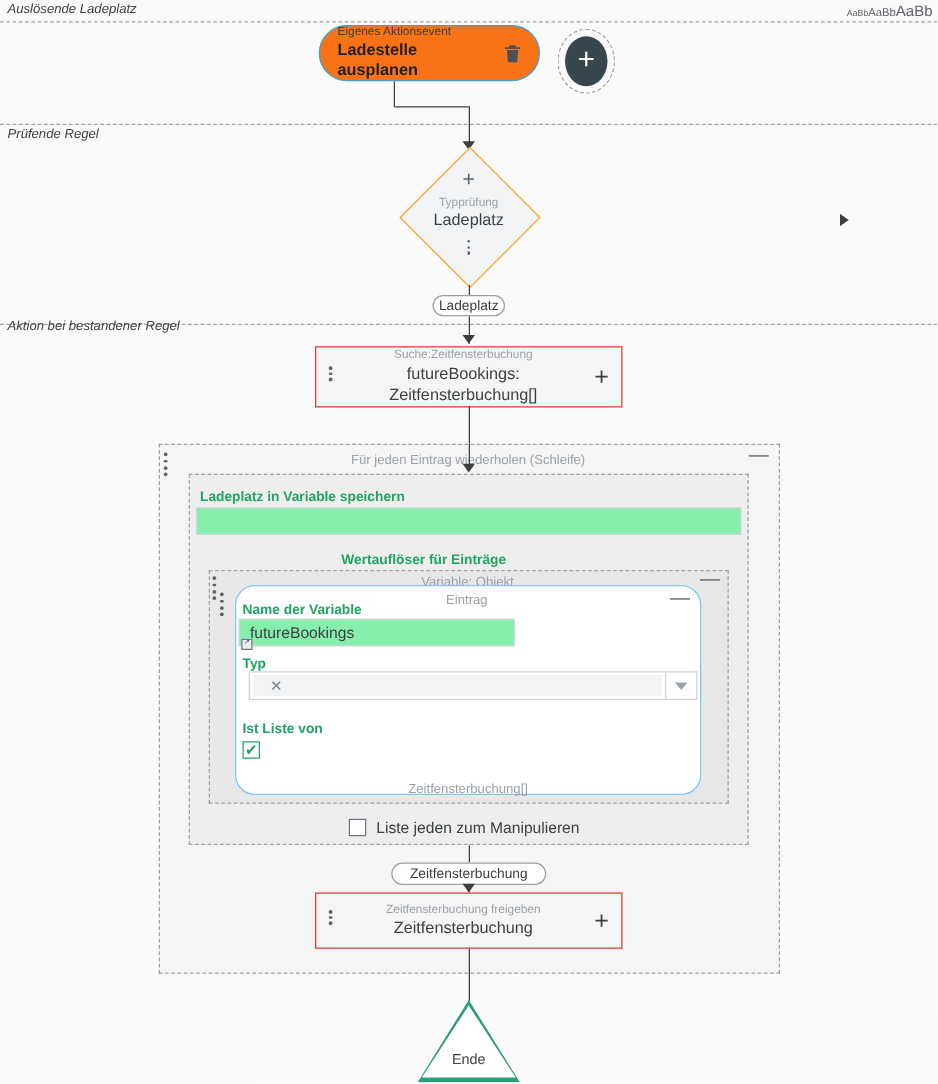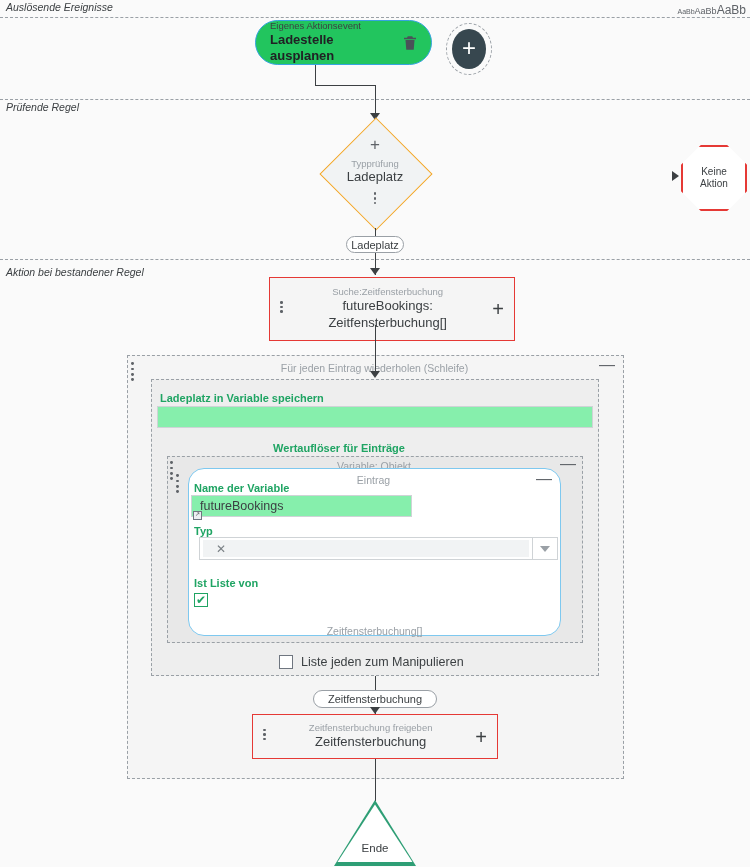--- a/index.html
+++ b/index.html
@@ -72,21 +72,21 @@
     width: 0; height: 0;
     border-top: 5px solid transparent;
     border-bottom: 5px solid transparent;
     border-left: 7px solid #3c4043;
   }
 
   
   .trigger-node {
     position: absolute;
     box-sizing: border-box;
-    background: #22c55e;
+    background: #f97316;
     border: 1.6px solid #36a3e0;
     border-radius: 26px;
     display: flex;
     align-items: center;
     padding: 0 12px 0 14px;
   }
   .trigger-texts { flex: 1 1 auto; }
   .trigger-sub {
     font-size: 9.5px;
     color: #3c4043;
@@ -450,21 +450,21 @@
 </style>
 </head>
 <body>
 
 <div id="canvas">
 
   <div class="font-sample">
     <span class="s1">AaBb</span><span class="s2">AaBb</span><span class="s3">AaBb</span>
   </div>
 
-  <div class="lane-label" style="top:1px;">Auslösende Ereignisse</div>
+  <div class="lane-label" style="top:1px;">Auslösende Ladeplatz</div>
   <div class="lane-sep" style="top:17px;"></div>
 
   <div class="trigger-node" style="left:255px; top:20px; width:177px; height:45px;">
     <div class="trigger-texts">
       <div class="trigger-sub">Eigenes Aktionsevent</div>
       <div class="trigger-title">Ladestelle ausplanen</div>
     </div>
     <span class="trash-icon">
       <svg viewBox="0 0 24 24" width="18" height="20" aria-hidden="true">
         <path d="M9 3h6l1 2h4v2H4V5h4l1-2z" fill="#4a5258"></path>
@@ -493,36 +493,30 @@
       <div class="diamond-plus">+</div>
       <div class="diamond-sub">Typprüfung</div>
       <div class="diamond-title">Ladeplatz</div>
       <div class="diamond-dots">
         <span class="vdots"><i></i><i></i><i></i></span>
       </div>
     </div>
   </div>
 
   <div class="arrowhead-right" style="left:672px; top:171px;"></div>
-  <div class="octagon" style="left:681px; top:145px;">
-    <div>
-      <div>Keine</div>
-      <div>Aktion</div>
-    </div>
-  </div>
 
   <div class="vline" style="left:375px; top:228px; height:8px;"></div>
   <div class="type-pill" style="left:346px; top:236px; width:58px; height:17px;">Ladeplatz</div>
   <div class="vline" style="left:375px; top:253px; height:22px;"></div>
   <div class="arrowhead" style="left:370px; top:268px;"></div>
 
   <div class="lane-sep" style="top:259px;"></div>
-  <div class="lane-label" style="top:266px;">Aktion bei bestandener Regel</div>
-
-  <div class="action-box" style="left:252px; top:277px; width:246px; height:64px;margin-left:17px;">
+  <div class="lane-label" style="top:255px;">Aktion bei bestandener Regel</div>
+
+  <div class="action-box" style="left:252px; top:277px; width:246px; height:49px;">
     <span class="action-handle">
       <span class="vdots"><i></i><i></i><i></i></span>
     </span>
     <div class="action-body">
       <div class="action-sub">Suche:Zeitfensterbuchung</div>
       <div class="action-title">futureBookings:</div>
       <div class="action-title">Zeitfensterbuchung[]</div>
     </div>
     <span class="action-plus">+</span>
   </div>

